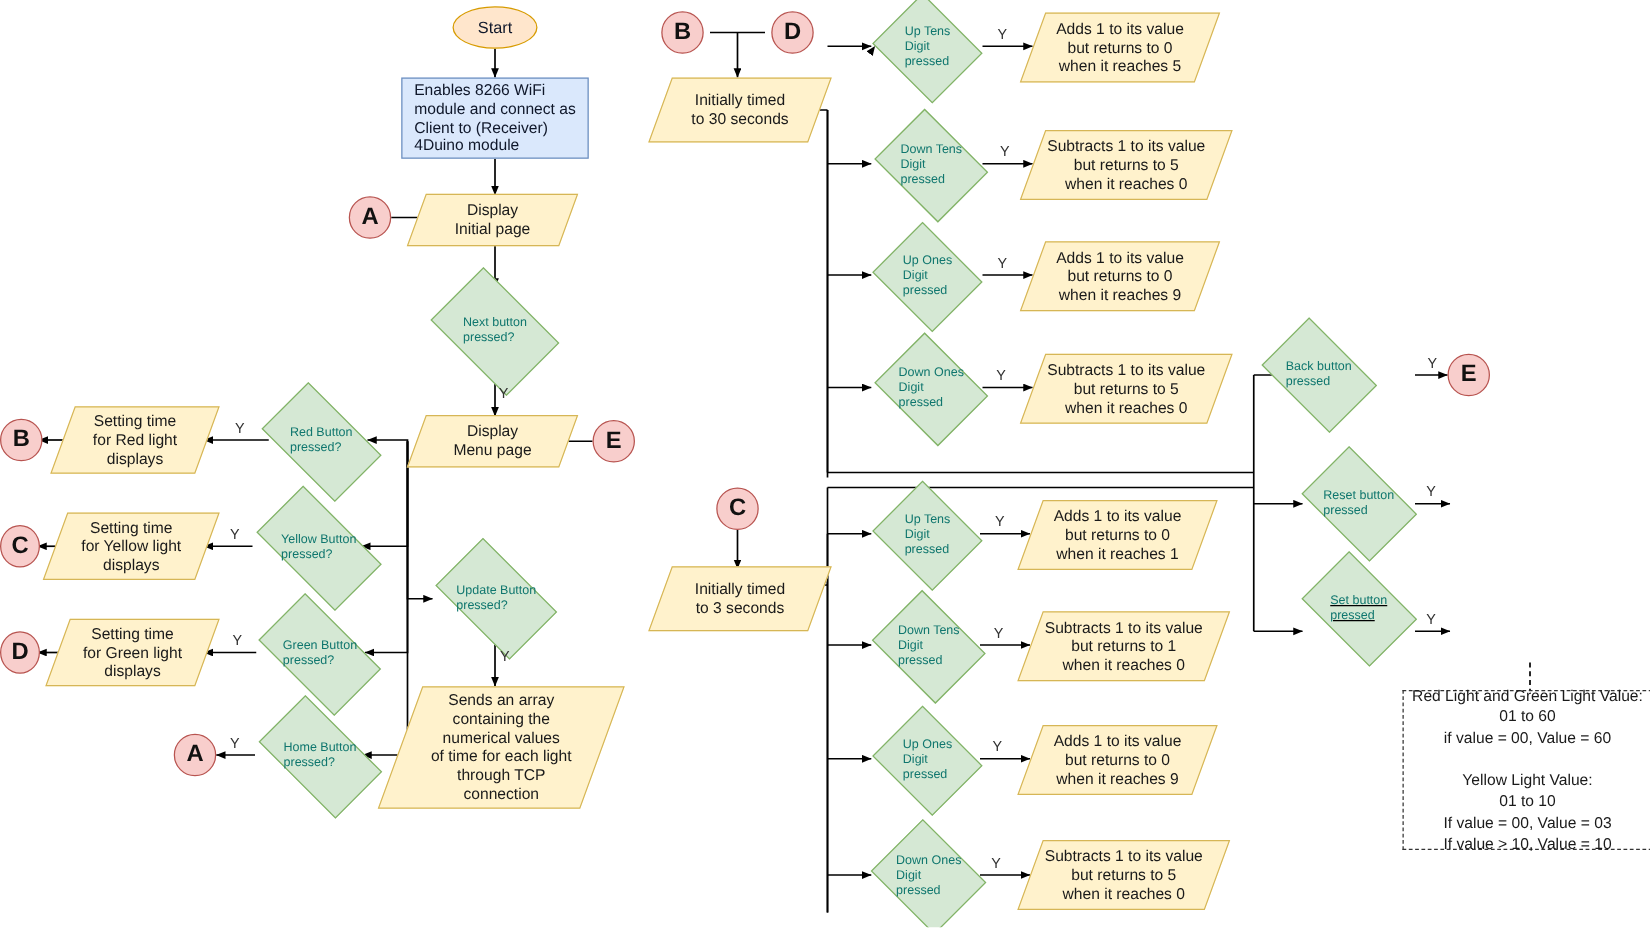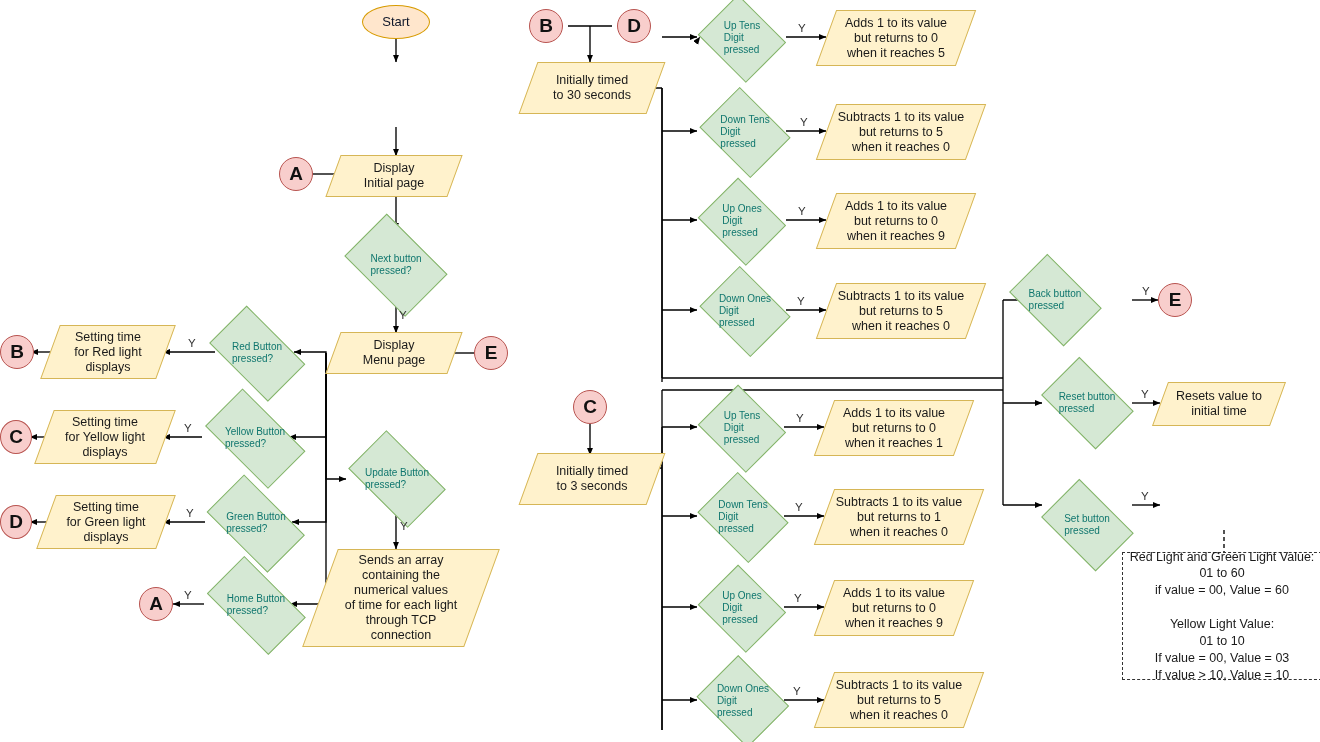--- a/index.html
+++ b/index.html
@@ -238,20 +238,24 @@
 
     <g stroke="#000" stroke-width="1.35" fill="none">
       <path d="M568,26 L612,26"></path>
 
       <path d="M1224,530 L1224,552" stroke-dasharray="4 3"></path>
     </g>
   </svg>
 
   <div class="node terminator" style="left:362px;top:5px;width:68px;height:34px;">Start</div>
 
+  <div class="node process" style="left:321px;top:62px;width:150px;height:65px;">Enables 8266 WiFi
+module and connect as
+Client to (Receiver)
+4Duino module</div>
 
   <div class="data-wrap" style="left:333px;top:155px;width:122px;height:42px;">
     <div class="skew"></div>
     <div class="txt">Display
 Initial page</div>
   </div>
 
   <div class="connector" style="left:279px;top:157px;width:34px;height:34px;">A</div>
 
   <div class="decision-wrap" style="left:339px;top:225px;width:114px;height:80px;">
@@ -464,27 +468,22 @@
     <div class="txt">Back button
 pressed</div>
   </div>
   <div class="connector" style="left:1158px;top:283px;width:34px;height:34px;">E</div>
 
   <div class="decision-wrap" style="left:1036px;top:367px;width:102px;height:72px;">
     <div class="dia"></div>
     <div class="txt">Reset button
 pressed</div>
   </div>
-  <div class="data-wrap" style="left:1160px;top:382px;width:118px;height:44px;">
-    <div class="skew"></div>
-    <div class="txt">Resets value to
-initial time</div>
-  </div>
-
-  <div class="decision-wrap" style="left:1036px;top:489px;width:102px;height:72px;">
+
+  <div class="decision-wrap" style="left:1036px;top:451px;width:102px;height:72px;text-decoration:underline;">
     <div class="dia"></div>
     <div class="txt">Set button
 pressed</div>
   </div>
 
   <div class="note" style="left:1122px;top:552px;width:200px;height:128px;">Red Light and Green Light Value:
 01 to 60
 if value = 00, Value = 60
 
 Yellow Light Value:

